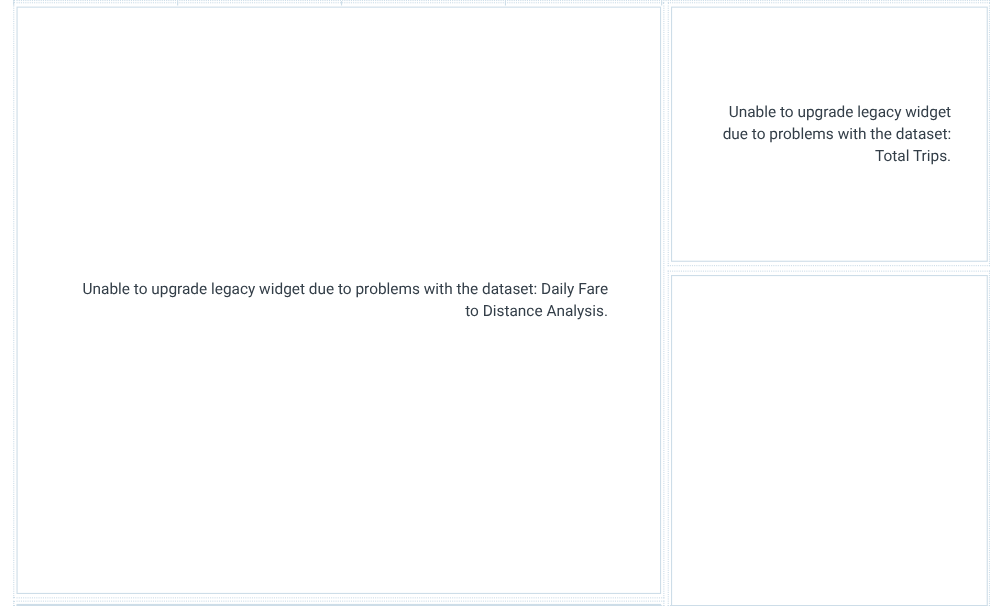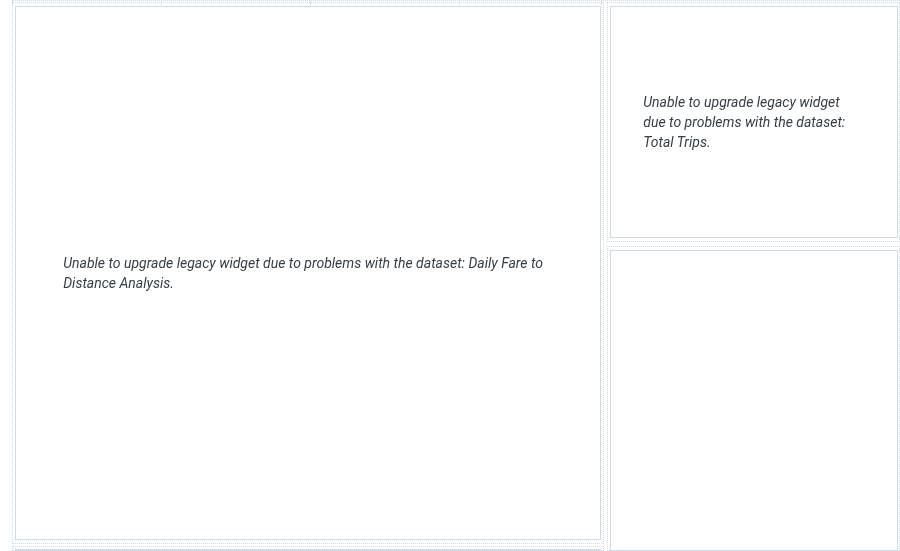--- a/index.html
+++ b/index.html
@@ -31,23 +31,22 @@
     }
     .widget-outline {
       position: absolute;
       border: 1px dotted #cddde8;
       pointer-events: none;
     }
     .error-message {
       color: #333e48;
       font-size: 14px;
       line-height: 1.45;
-      text-align: left;
+      text-align: right;
       max-width: 90%;
-      font-style: italic;
     }
     
     .grid-ruler-top {
       position: absolute;
       top: 0;
       left: 12px;
       right: 0;
       height: 4px;
       border-top: 1px dotted #cddde8;
     }

